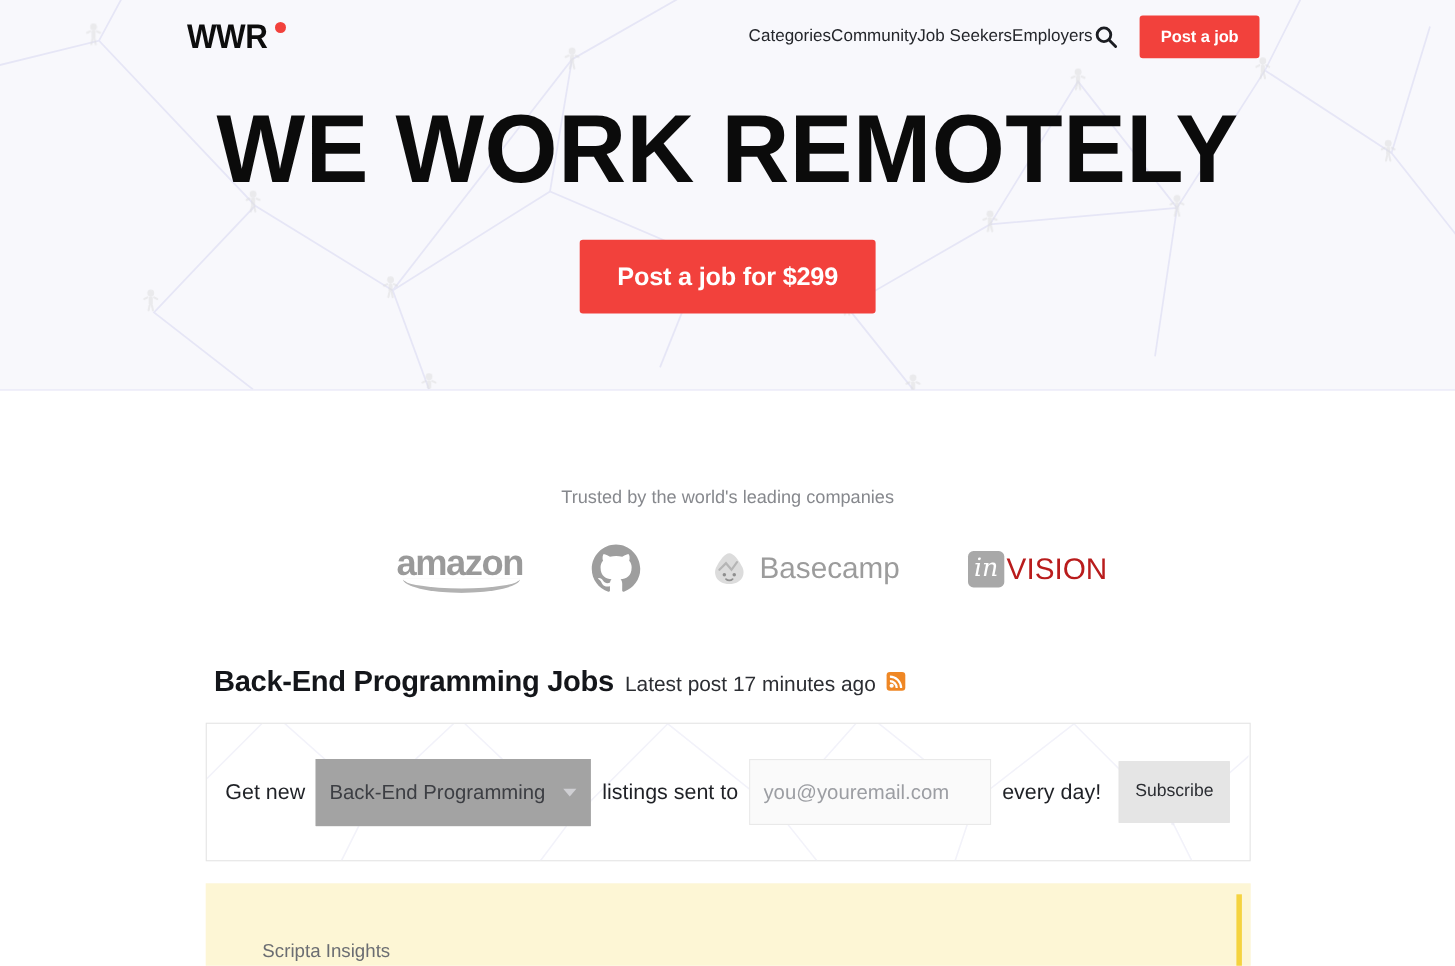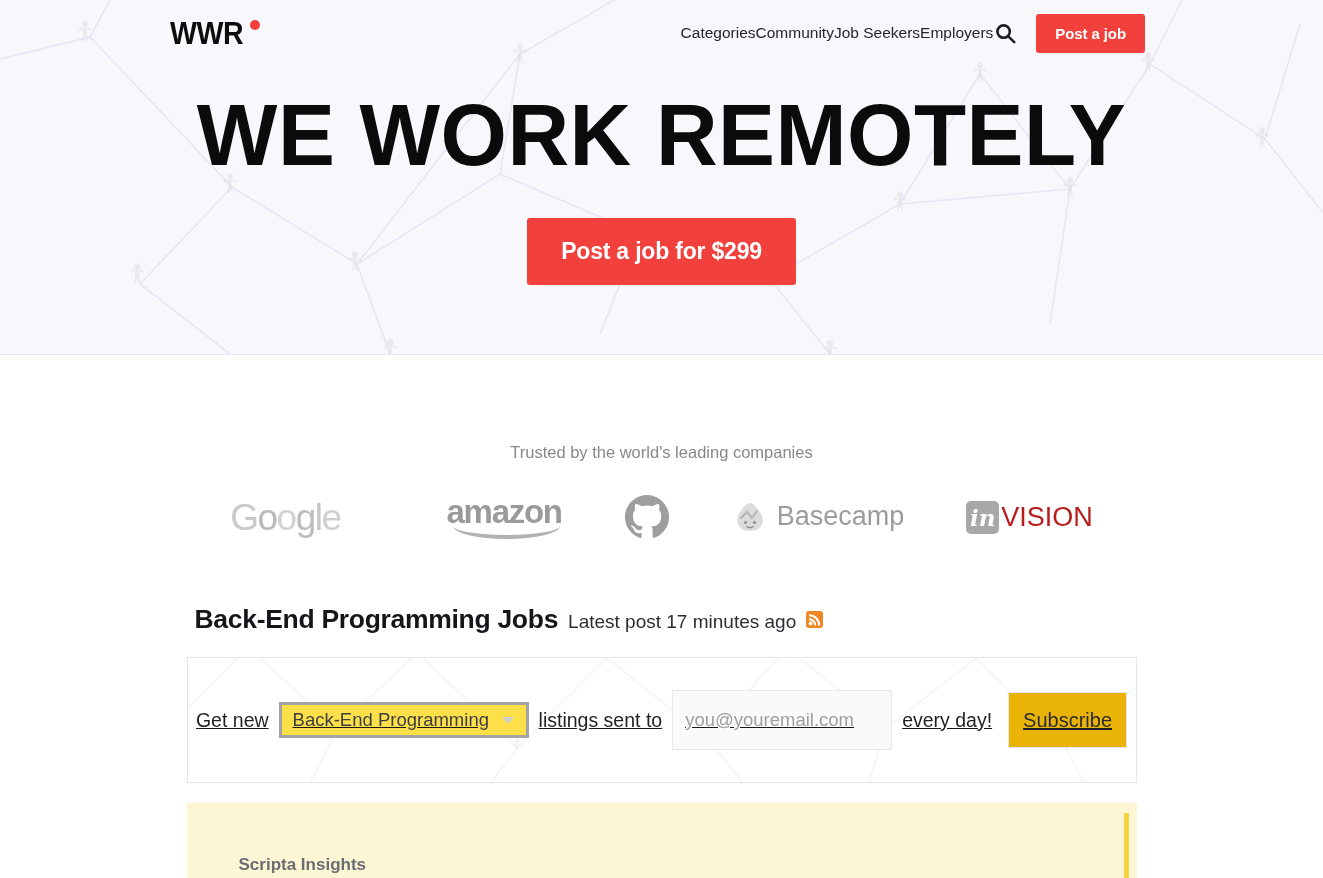--- a/index.html
+++ b/index.html
@@ -167,21 +167,21 @@
     border-bottom: 4px solid #b2b2b2;
     border-radius: 0 0 50% 50% / 0 0 100% 100%;
   }
 
   .bc-wrap { display: flex; align-items: flex-start; gap: 9px; }
   .bc-text { font-size: 27px; color: #9c9c9c; font-family: "Liberation Sans", sans-serif; }
 
   .iv-wrap { display: flex; align-items: center; }
   .iv-mark {
     width: 33px; height: 33px; border-radius: 5px; background: #a8a8a8;
-    color: #fff; font-style: italic; font-weight: 700; font-size: 23px;
+    color: #fff; font-style: italic; font-weight: 400; font-size: 23px;
     display: flex; align-items: center; justify-content: center;
     font-family: "DejaVu Serif", serif;
   }
   .iv-text { font-size: 27px; color: #b91c1c; letter-spacing: 0px; margin-left: 2px; }
 
   
   .jobs {
     width: 950px;
     margin: 0 auto;
     padding-top: 62px;
@@ -209,32 +209,31 @@
   .subscribe-box {
     position: relative;
     margin-top: 22px;
     border: 1px solid #e4e4e4;
     background: #fff;
     height: 126px;
     display: flex;
     align-items: center;
     justify-content: center;
     overflow: hidden;
-    text-decoration: underline;
   }
   .sub-bg { position: absolute; inset: 0; z-index: 0; pointer-events: none; opacity: 0.75; }
   .sub-row {
     position: relative; z-index: 2;
     display: flex; align-items: center; gap: 10px;
     font-size: 19.5px; color: #1f2126;
   }
   .sub-select {
     position: relative;
-    width: 250px; height: 36px;
-    border: 3px solid #a3a3a3; background: #fde047;
+    width: 250px; height: 61px;
+    border: 1px solid #a3a3a3; background: #a3a3a3;
     display: flex; align-items: center;
     padding: 0 26px 0 11px;
     font-size: 18.5px; color: #3c3e43;
     cursor: pointer;
     white-space: nowrap; overflow: hidden;
   }
   .sub-caret {
     position: absolute; right: 12px; top: 50%; margin-top: -3px;
     width: 0; height: 0;
     border-left: 6px solid transparent;
@@ -244,22 +243,22 @@
   .sub-email {
     width: 220px; height: 60px;
     border: 1px solid #e9e9e9; background: #fafafa;
     padding: 0 12px; font-size: 18.5px; color: #3c3e43;
     font-family: "Liberation Sans", sans-serif;
     outline: none;
   }
   .sub-email::placeholder { color: #9c9ea3; }
   .sub-btn {
     height: 56px; padding: 0 14px;
-    border: 1px solid #e4e4e4; background: #eab308;
-    font-size: 20px; color: #2b2d32; cursor: pointer;
+    border: 1px solid #e4e4e4; background: #e5e5e5;
+    font-size: 16px; color: #2b2d32; cursor: pointer;
     font-family: "Liberation Sans", sans-serif;
     margin-left: 6px;
   }
 
   .job-row-featured {
     margin-top: 20px;
     position: relative;
     background: #fdf6d5;
     height: 80px;
     display: flex;
@@ -270,21 +269,20 @@
     content: "";
     position: absolute;
     right: 8px; top: 10px; bottom: -40px;
     width: 5px;
     background: #f5d33f;
   }
   .job-company {
     font-size: 17px;
     color: #6b6d72;
     margin-top: 44px;
-    font-weight: bold;
   }
 </style>
 </head>
 <body>
 
 <div class="hero">
 
   <svg class="hero-bg" viewBox="0 0 1323 421" preserveAspectRatio="none">
     <g stroke="#e6e6f6" stroke-width="1.6" fill="none">
       <path d="M-20 130 L90 103 L232 253 L357 330 L500 240 L640 300 L770 345 L900 270 L1070 255 L1150 130 L1265 205 L1340 300"></path>
@@ -439,23 +437,20 @@
     <h1 class="hero-title">WE WORK REMOTELY</h1>
     <button class="hero-cta">Post a job for $299</button>
   </div>
 </div>
 
 <div class="trusted">
   <p class="trusted-title">Trusted by the world's leading companies</p>
 
   <div class="logos">
 
-    <div class="logo-item">
-      <span class="g-wordmark"><span style="color:#c9c9c9">G</span><span style="color:#b9b9b9">o</span><span style="color:#d2d2d2">o</span><span style="color:#bdbdbd">g</span><span style="color:#c5c5c5">l</span><span style="color:#cfcfcf">e</span></span>
-    </div>
 
     <div class="logo-item">
       <span class="amazon-wrap">
         <span class="amazon-text">amazon</span>
         <span class="amazon-smile"></span>
       </span>
     </div>
 
     <div class="logo-item">
       <svg width="46" height="46" viewBox="0 0 24 24">

